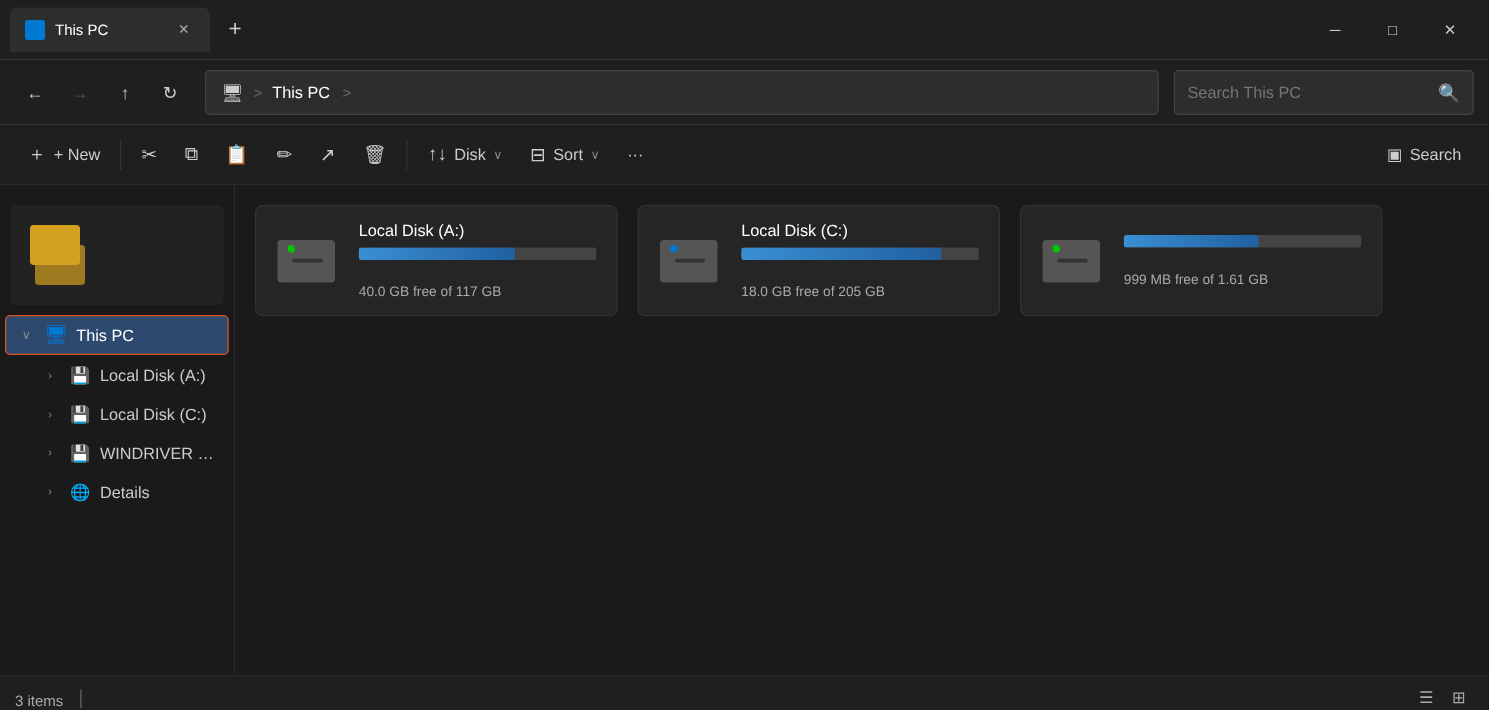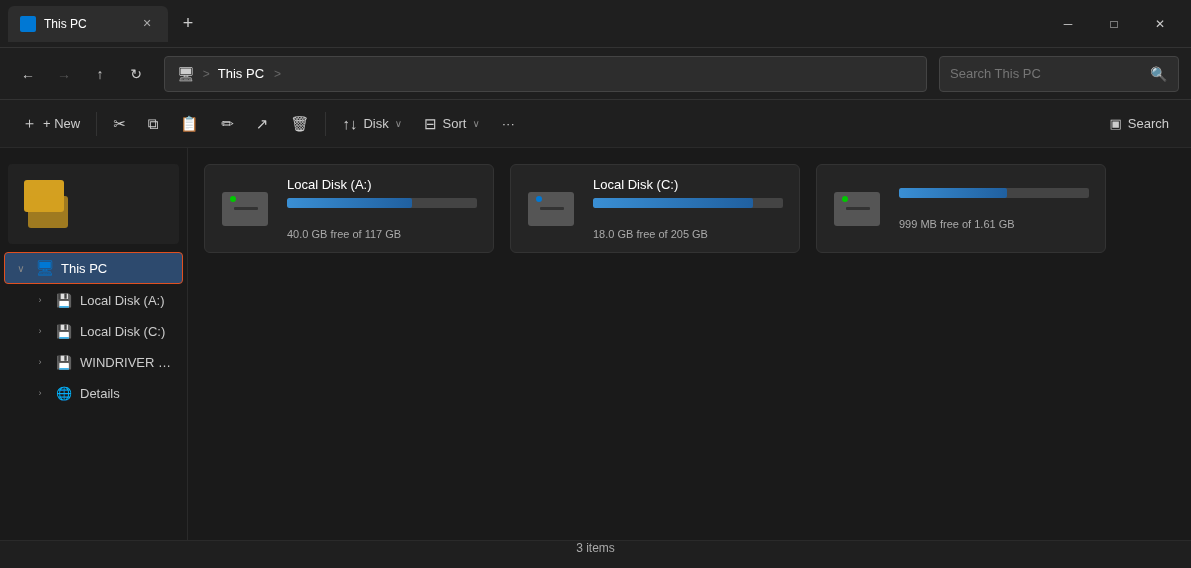--- a/index.html
+++ b/index.html
@@ -369,25 +369,24 @@
       color: #aaa;
       margin-top: 20px;
     }
 
     
     .status-bar {
       height: 28px;
       background: #1f1f1f;
       border-top: 1px solid #2a2a2a;
       display: flex;
-      align-items: center;
+      align-items: flex-end;
       padding: 0 12px;
       gap: 12px;
       flex-shrink: 0;
-      flex-direction: column;
     }
     .status-text {
       font-size: 12px;
       color: #aaa;
     }
     .status-sep { color: #555; }
     .view-btns {
       margin-left: auto;
       display: flex;
       gap: 2px;

